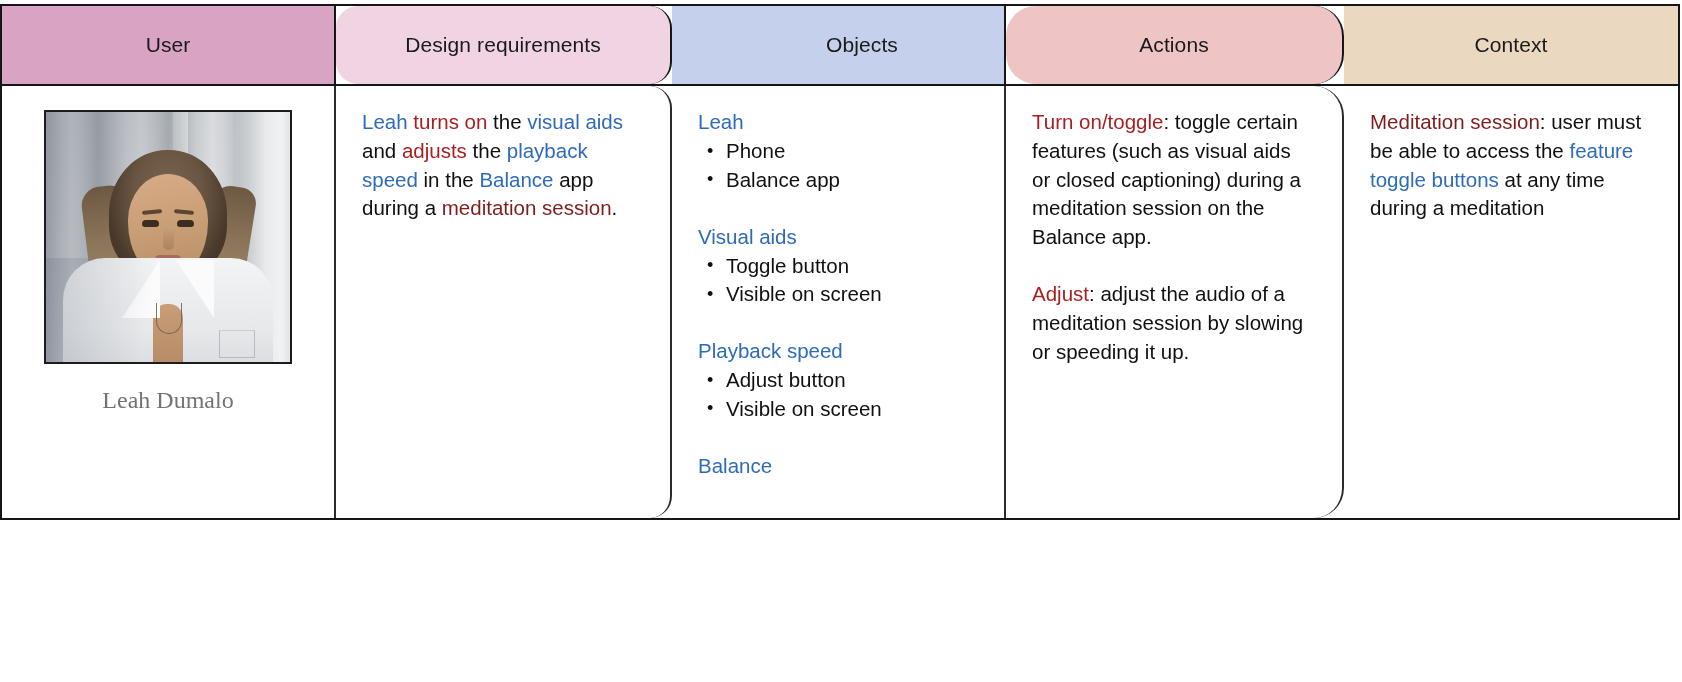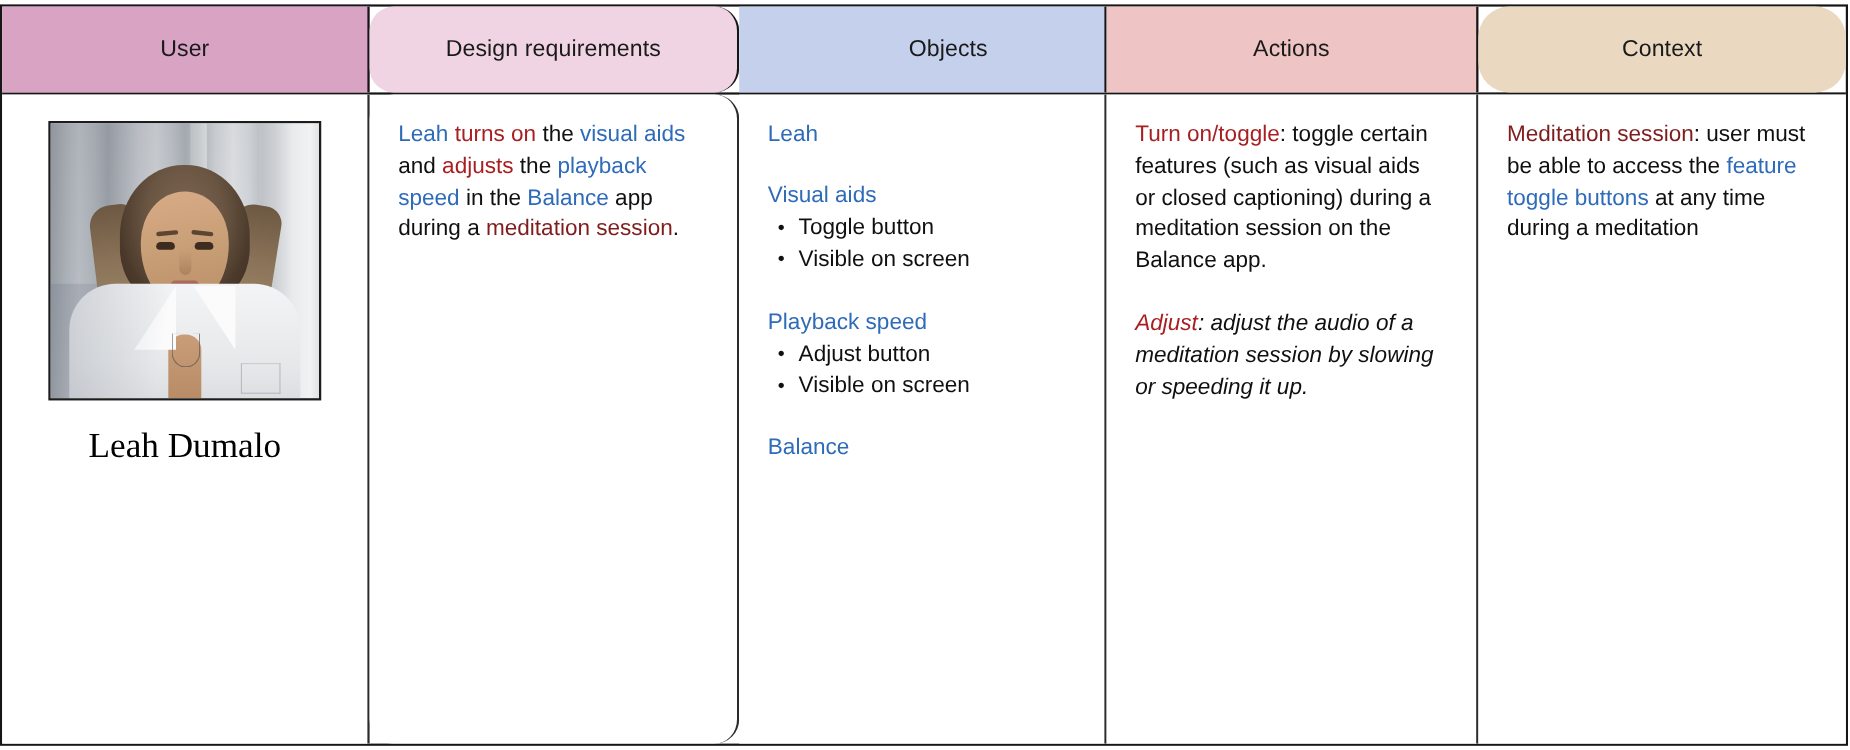--- a/index.html
+++ b/index.html
@@ -14,21 +14,21 @@
     -webkit-font-smoothing: antialiased;
     overflow: hidden;
   }
 
   
   #persona-table {
     position: absolute;
     left: 0px;
     top: 4px;
     width: 1680px;
-    height: 674px;
+    height: 516px;
     border: 2px solid #161616;
     box-sizing: border-box;
     display: flex;
     flex-direction: column;
   }
 
   .header-row {
     display: flex;
     height: 78px;
     flex: 0 0 78px;
@@ -37,34 +37,34 @@
   .body-row {
     display: flex;
     flex: 1 1 auto;
     min-height: 0;
   }
 
   
   .col-1 { flex: 0 0 334px; }
   .col-2 { flex: 0 0 336px; border-radius: 22px; }
   .col-3 { flex: 0 0 334px; padding-left: 48px; }
-  .col-4 { flex: 0 0 338px; }
+  .col-4 { flex: 0 0 338px; border-radius: 30px; }
   .col-5 { flex: 1 1 auto; }
 
   .header-cell {
     display: flex;
     align-items: center;
     justify-content: center;
     border-right: 2px solid #161616;
     box-sizing: border-box;
     font-size: 21px;
     color: #1a1a1a;
     letter-spacing: 0.1px;
   }
-  .header-cell:last-child { border-right: none; border-radius: 28px; }
+  .header-cell:last-child { border-right: none; }
 
   .body-cell {
     border-right: 2px solid #2b2b2b;
     box-sizing: border-box;
     padding: 22px 24px 10px 26px;
     overflow: hidden;
     background: #ffffff;
   }
   .body-cell:last-child { border-right: none; }
 
@@ -204,22 +204,22 @@
   .pocket {
     position: absolute; right: 18px; bottom: 4px;
     width: 34px; height: 26px;
     border: 1px solid rgba(150,155,162,0.55);
     border-top-color: rgba(150,155,162,0.35);
   }
 
   .user-name {
     margin-top: 24px;
     font-family: "Liberation Serif", serif;
-    font-size: 32px;
-    color: #000000;
+    font-size: 24px;
+    color: #737373;
     line-height: 1;
   }
 
   
   .para {
     font-size: 20.5px;
     line-height: 28.8px;
     color: #101010;
     margin: 0;
     max-width: 268px;
@@ -253,21 +253,21 @@
     content: "\2022";
     position: absolute;
     left: 9px;
     top: -0.5px;
     font-size: 18px;
     color: #101010;
   }
 
   
   .action-block { margin-bottom: 28px; }
-  .action-block:last-child { margin-bottom: 0; font-style: italic; }
+  .action-block:last-child { margin-bottom: 0; }
   .action-cell .para, .context-cell .para { max-width: 282px; }
 </style>
 </head>
 <body>
 
 <div id="persona-table">
 
   <div class="header-row">
     <div class="header-cell col-1" style="background:#d9a3c4;">
       <span>User</span>
@@ -317,20 +317,24 @@
     </div>
 
     <div class="body-cell col-2">
       <p class="para" id="design-sentence"><span class="blue">Leah </span><span class="red">turns on </span><span>the </span><span class="blue">visual aids </span><span>and </span><span class="red">adjusts </span><span>the </span><span class="blue">playback speed </span><span>in the </span><span class="blue">Balance </span><span>app during a </span><span class="gold">meditation session</span><span>.</span></p>
     </div>
 
     <div class="body-cell col-3">
       <div id="objects-groups">
           <div class="obj-group">
             <div class="obj-title">Leah</div>
+            <ul class="obj-list">
+              <li>Phone</li>
+              <li>Balance app</li>
+            </ul>
           </div>
           <div class="obj-group">
             <div class="obj-title">Visual aids</div>
             <ul class="obj-list">
               <li>Toggle button</li>
               <li>Visible on screen</li>
             </ul>
           </div>
           <div class="obj-group">
             <div class="obj-title">Playback speed</div>

